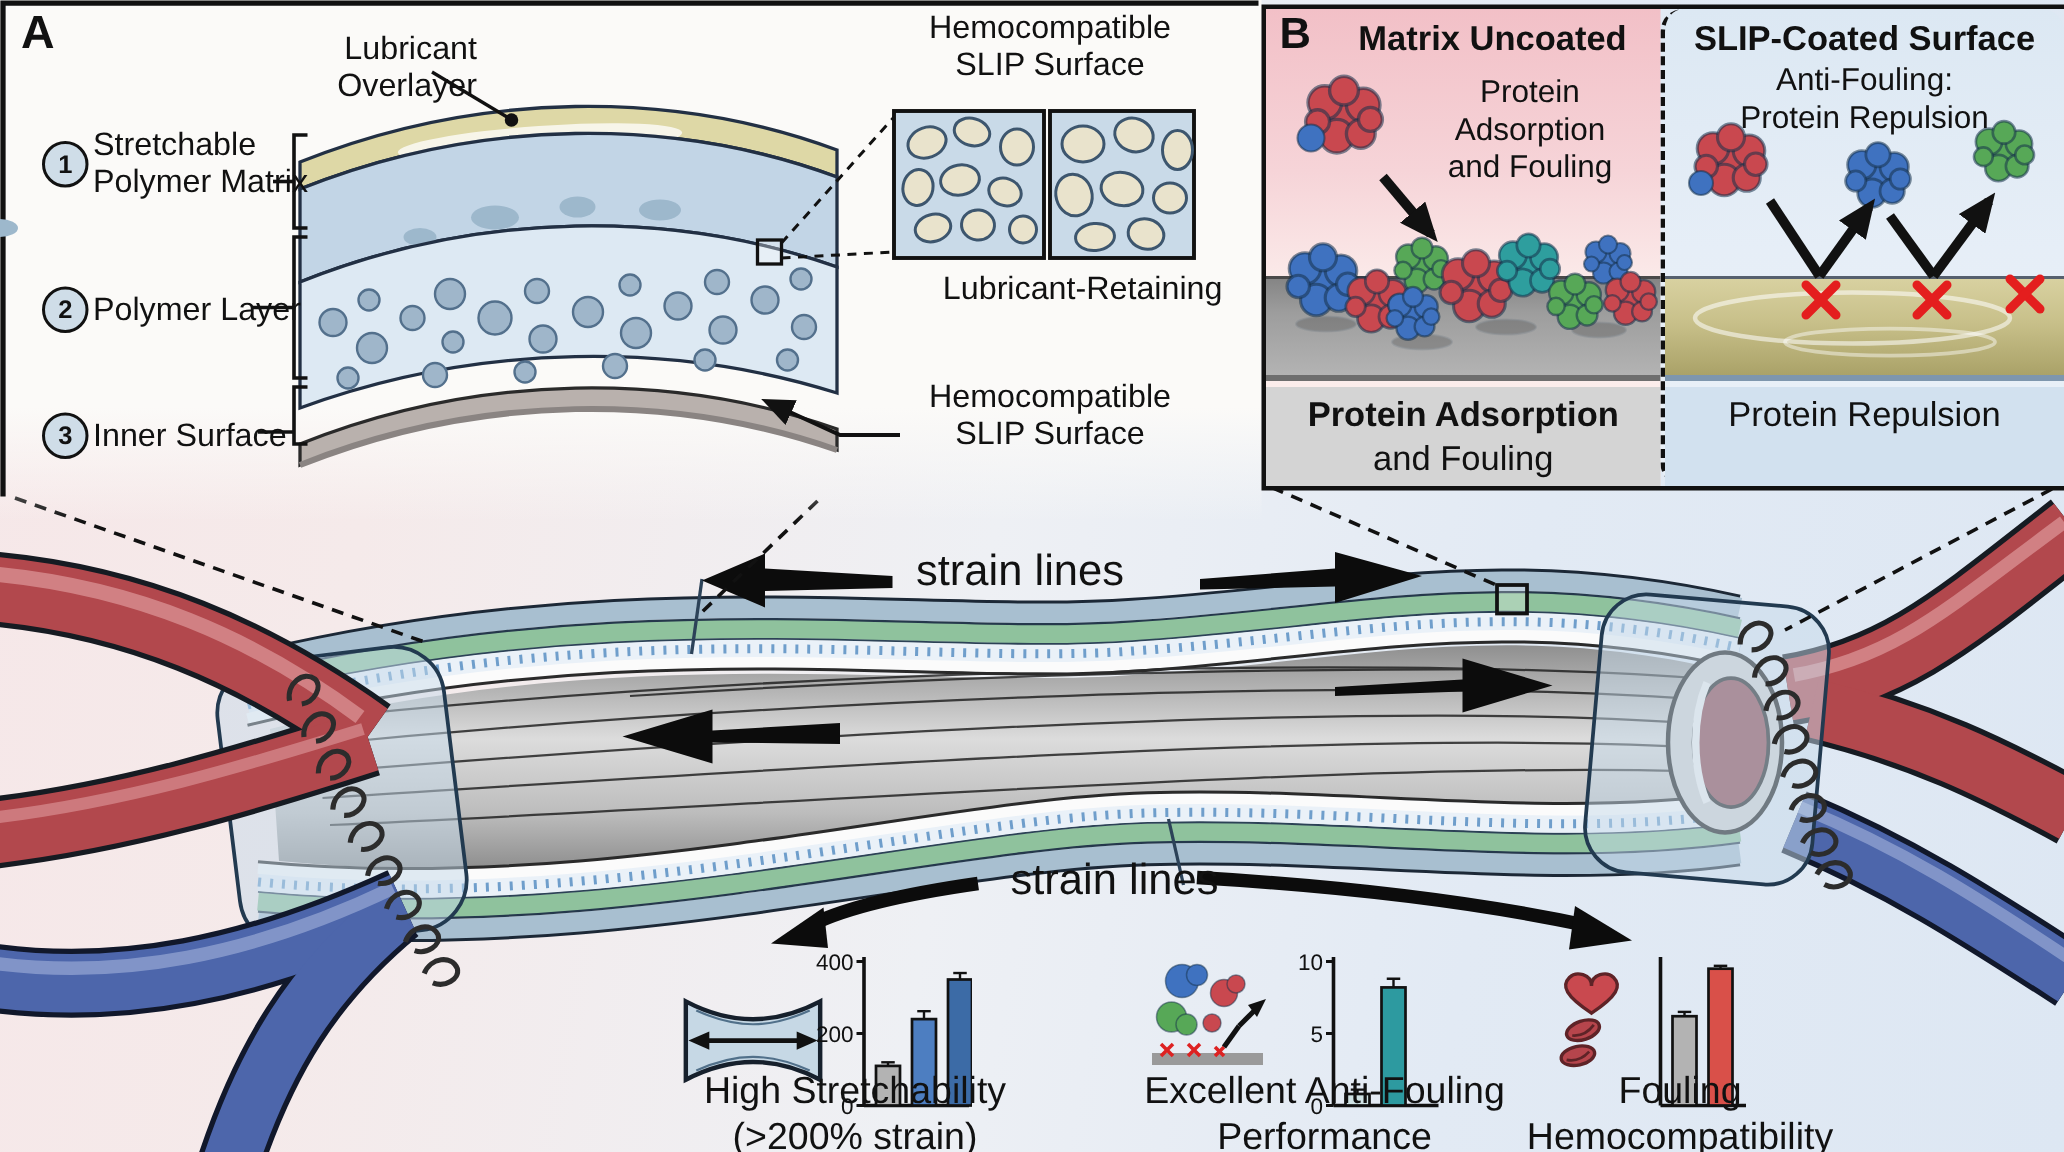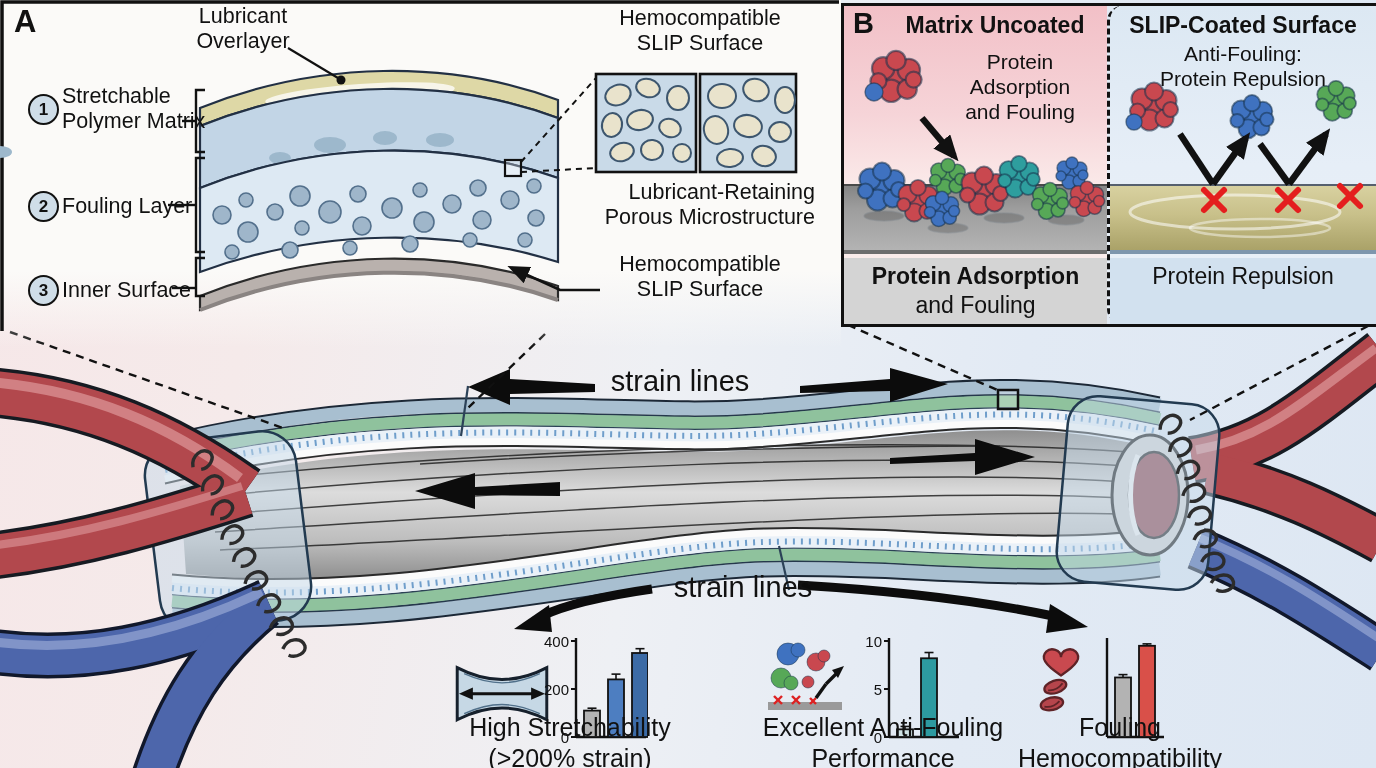--- a/index.html
+++ b/index.html
@@ -280,46 +280,45 @@
         <path d="M205,158 L196,158 L196,252 L205,252"></path>
           <path d="M168,205 L196,205"></path>
         <path d="M205,258 L196,258 L196,296 L205,296"></path>
           <path d="M172,288 L196,288"></path>
       </g>
 
       <path d="M600,290 L560,290 L512,268" fill="none" stroke="#111" stroke-width="2.6" marker-end="url(#ahA)"></path>
     </svg>
 
     <div class="abs plabel">A</div>
-    <div class="abs lblA ctr" style="left:168px;top:4px;width:150px;">
+    <div class="abs lblA ctr" style="left:168px;top:20px;width:150px;text-align:right;">
       <div>Lubricant</div>
       <div>Overlayer</div>
     </div>
     <div class="circnum" style="left:28px;top:94px;">
         <span>1</span>
       </div>
     <div class="abs lblA" style="left:62px;top:84px;">
       <div>Stretchable</div>
         <div>Polymer Matrix</div>
     </div>
     <div class="circnum" style="left:28px;top:191px;">
         <span>2</span>
       </div>
-    <div class="abs lblA" style="left:62px;top:194px;">Fouling Layer</div>
+    <div class="abs lblA" style="left:62px;top:194px;">Polymer Layer</div>
     <div class="circnum" style="left:28px;top:275px;">
         <span>3</span>
       </div>
     <div class="abs lblA" style="left:62px;top:278px;">Inner Surface</div>
     <div class="abs lblA ctr" style="left:600px;top:6px;width:200px;">
       <div>Hemocompatible</div>
         <div>SLIP Surface</div>
     </div>
     <div class="abs lblA ctr" style="left:585px;top:180px;width:230px;text-align:right;">
       <div>Lubricant-Retaining</div>
-        <div>Porous Microstructure</div>
     </div>
     <div class="abs lblA ctr" style="left:600px;top:252px;width:200px;">
       <div>Hemocompatible</div>
         <div>SLIP Surface</div>
     </div>
   </div>
 
   <div id="panelB" class="abs">
     <div id="pbLeft">
       <div class="abs surface"></div>

